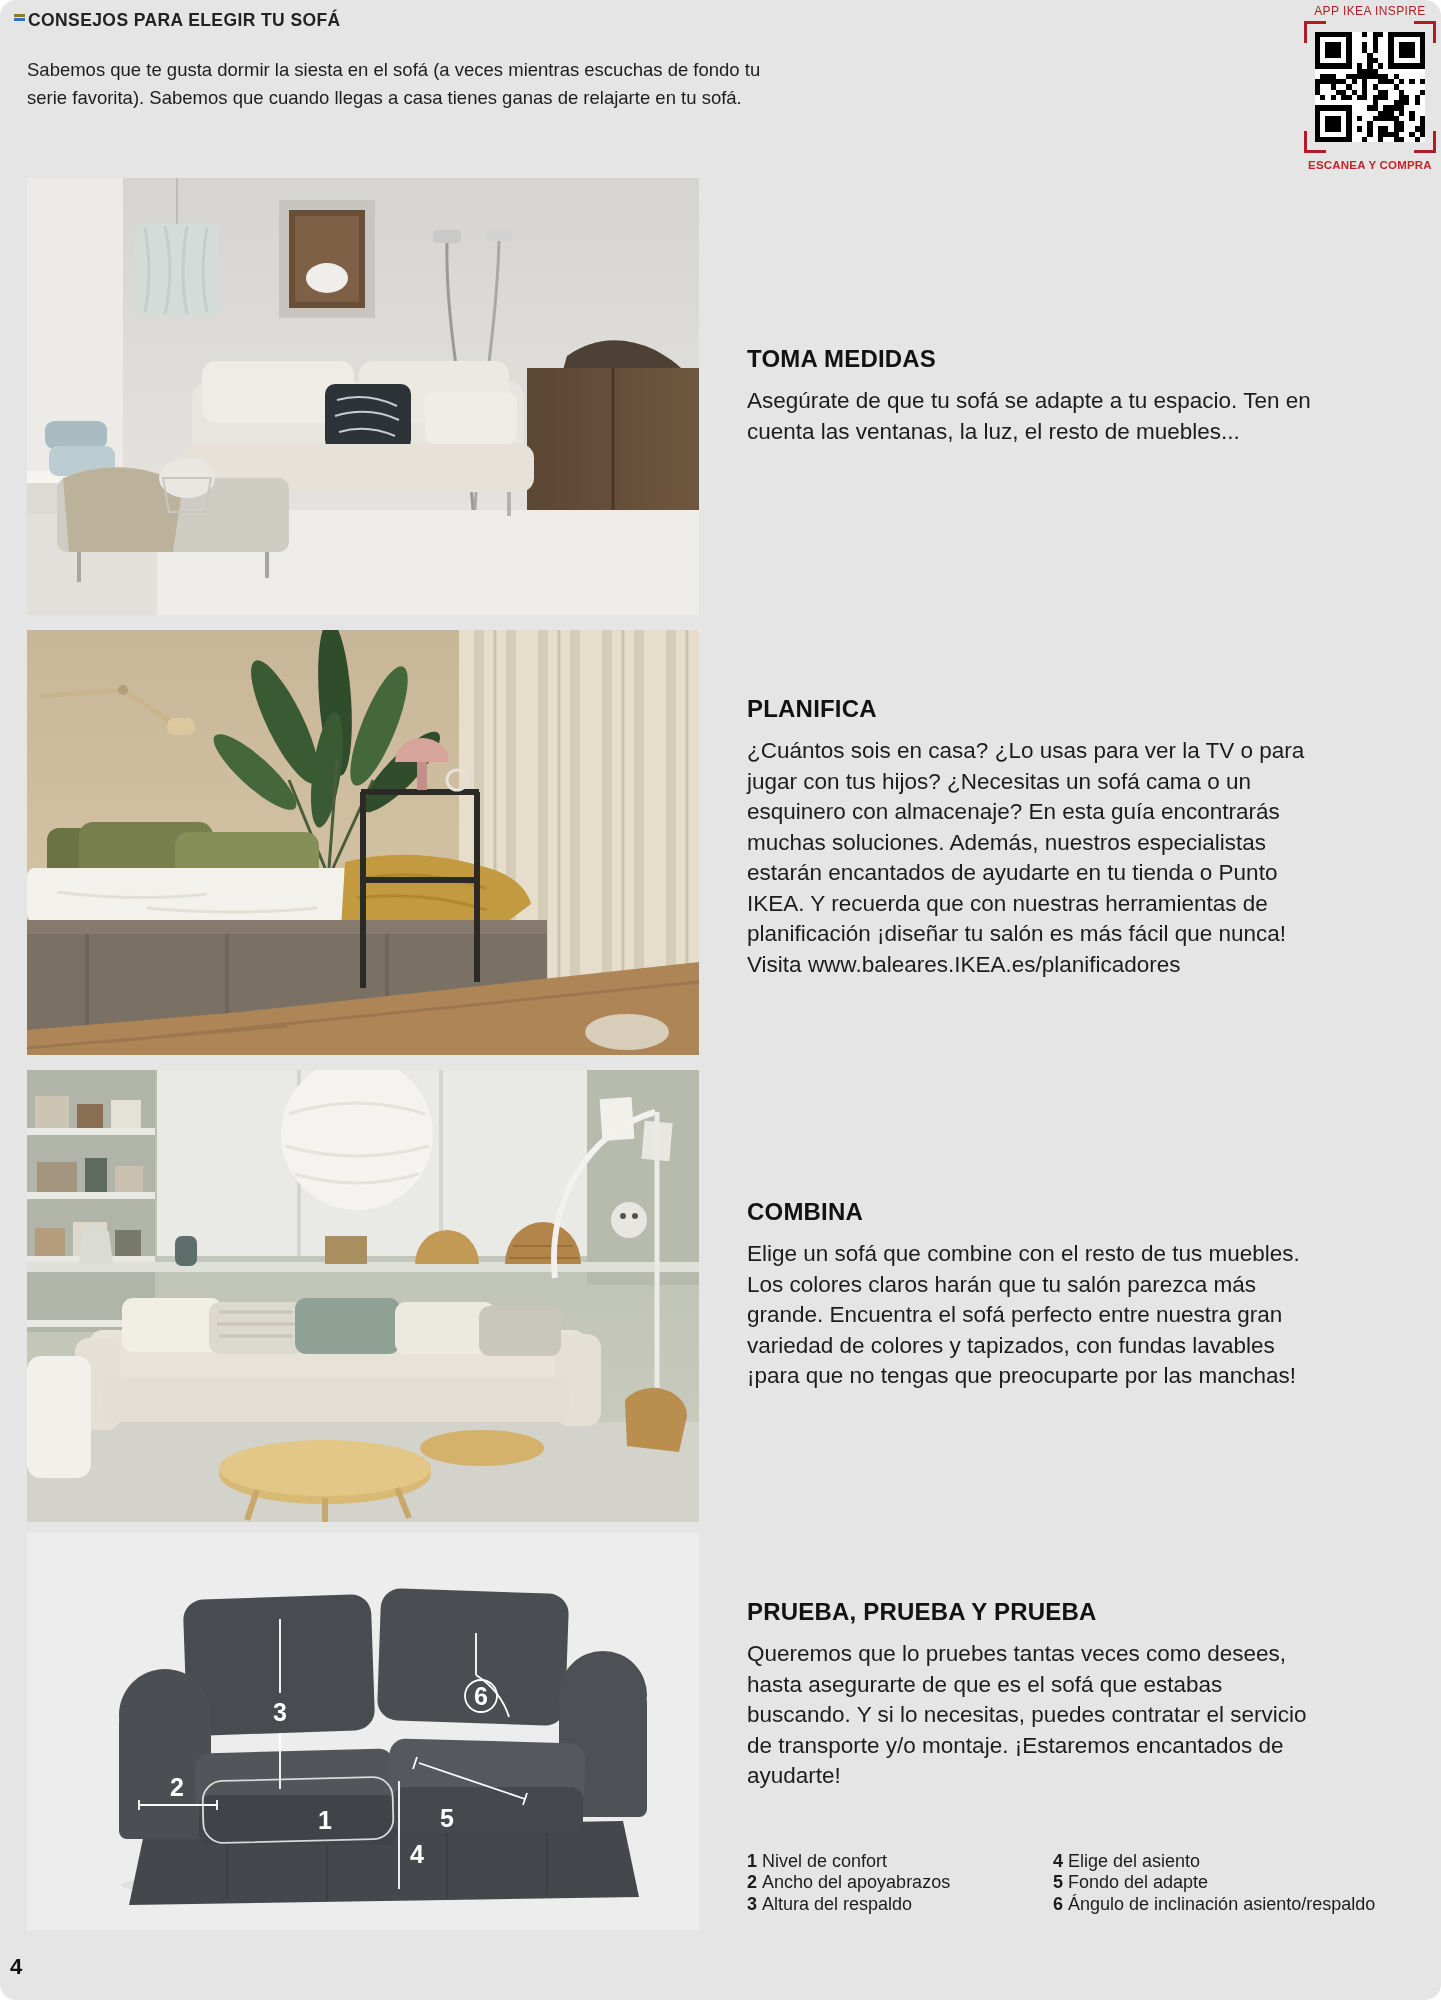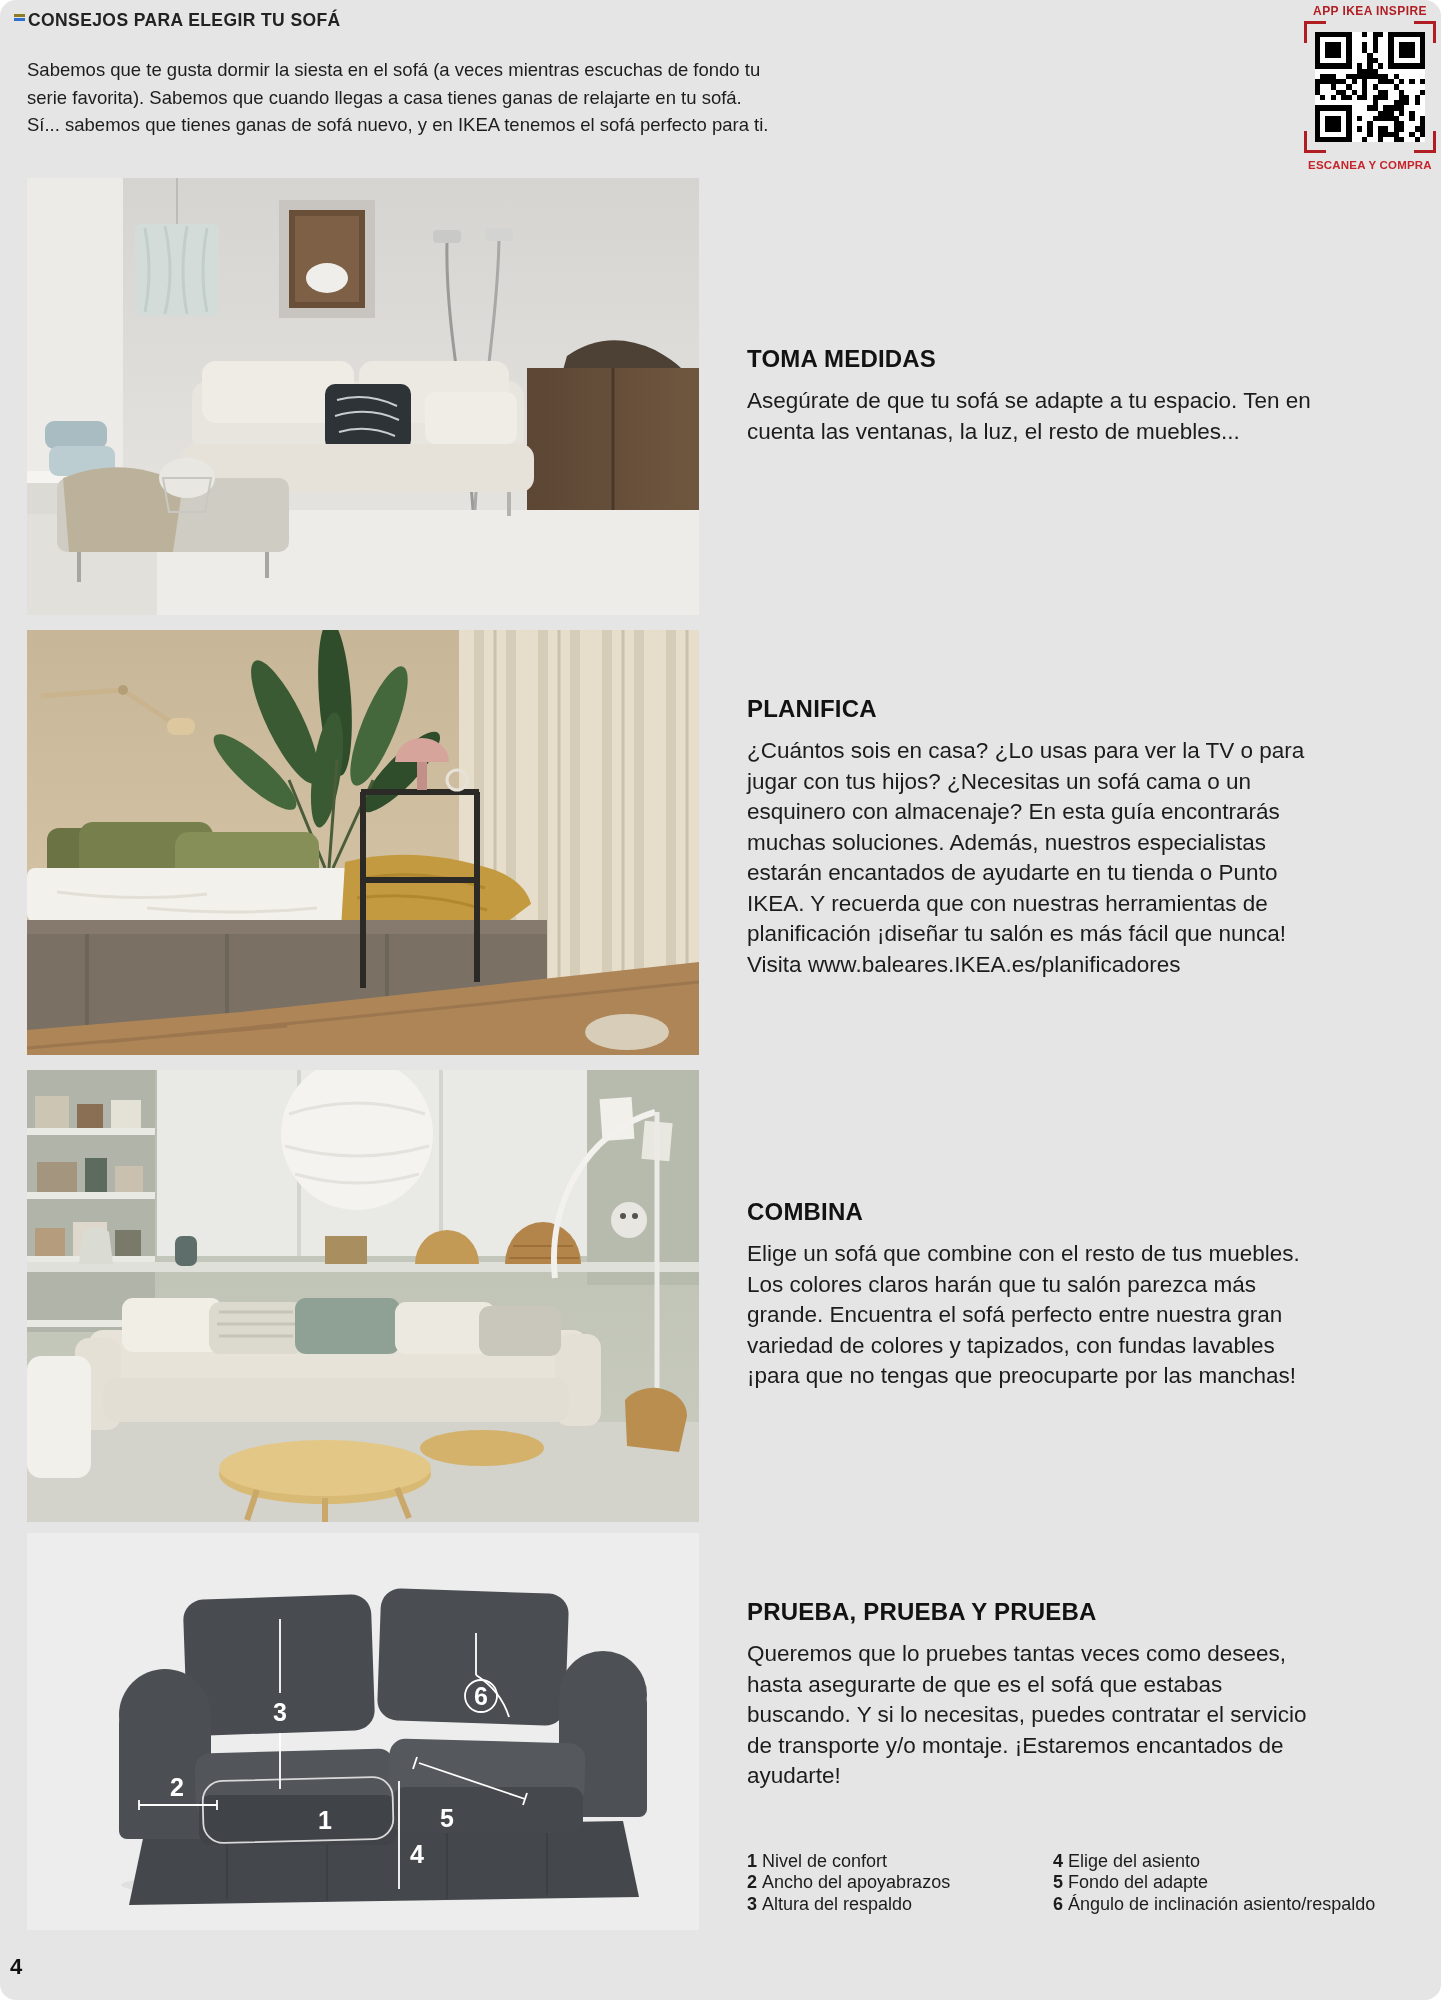--- a/index.html
+++ b/index.html
@@ -8,21 +8,21 @@
   
   .title-row{position:absolute;left:14px;top:10px;display:flex;align-items:flex-start;}
   .title-flag{display:inline-block;width:11px;margin-top:4px;margin-right:3px;}
   .title-flag i{display:block;height:3px;}
   .title-flag .f1{background:#8f7a26;}
   .title-flag .f2{background:#2f6fd0;margin-top:1px;}
   h1.page-title{margin:0;font-size:17.5px;font-weight:600;letter-spacing:.4px;color:#222;}
   .intro{position:absolute;left:27px;top:56px;font-size:18.5px;line-height:27.5px;color:#1d1d1d;}
   
   .qr-block{position:absolute;left:1300px;top:4px;width:140px;text-align:center;}
-  .qr-label{font-size:12px;font-weight:700;letter-spacing:.4px;color:var(--accent,#b01e23);}
+  .qr-label{font-size:12px;font-weight:400;letter-spacing:.4px;color:var(--accent,#b01e23);}
   .qr-frame{position:relative;width:132px;height:132px;margin:3px auto 0;}
   .qr-frame .corner{position:absolute;width:19px;height:19px;border:0 solid var(--accent,#b01e23);}
   .corner.tl{left:0;top:0;border-top-width:3px;border-left-width:3px;}
   .corner.tr{right:0;top:0;border-top-width:3px;border-right-width:3px;}
   .corner.bl{left:0;bottom:0;border-bottom-width:3px;border-left-width:3px;}
   .corner.br{right:0;bottom:0;border-bottom-width:3px;border-right-width:3px;}
   .qr-frame svg{position:absolute;left:11px;top:11px;}
   .qr-caption{margin-top:6px;font-size:11.5px;font-weight:600;letter-spacing:.2px;color:var(--caption,#c5242a);}
   
   .photo{position:absolute;left:27px;width:672px;overflow:hidden;background:#e7e5e1;}
@@ -50,21 +50,20 @@
     <span class="title-flag">
         <i class="f1"></i>
         <i class="f2"></i>
       </span>
     <h1 class="page-title">CONSEJOS PARA ELEGIR TU SOFÁ</h1>
   </div>
 
   <div class="intro">
     <div class="intro-ln">Sabemos que te gusta dormir la siesta en el sofá (a veces mientras escuchas de fondo tu</div>
     <div class="intro-ln">serie favorita). Sabemos que cuando llegas a casa tienes ganas de relajarte en tu sofá.</div>
-    <div class="intro-ln">Sí... sabemos que tienes ganas de sofá nuevo, y en IKEA tenemos el sofá perfecto para ti.</div>
   </div>
 
   <div class="qr-block">
     <div class="qr-label">APP IKEA INSPIRE</div>
     <div class="qr-frame">
       <span class="corner tl"></span>
       <span class="corner tr"></span>
       <span class="corner bl"></span>
       <span class="corner br"></span>
       <svg id="qr-svg" width="110" height="110" viewBox="0 0 105 105" shape-rendering="crispEdges">

